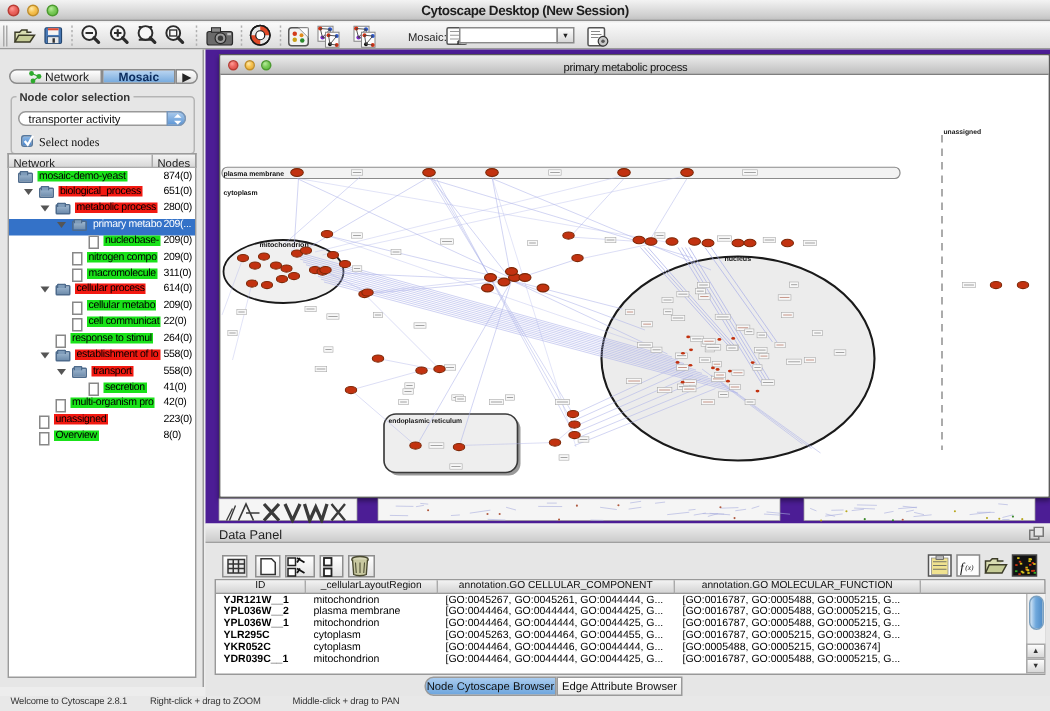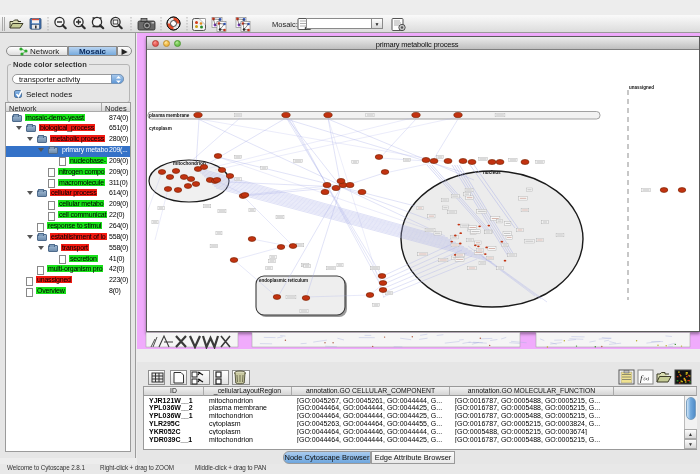--- a/index.html
+++ b/index.html
@@ -16,54 +16,60 @@
 #cphead{left:0;top:33px;width:136px;height:13px;background:linear-gradient(#f0f0f0,#cccccc);border-bottom:1px solid #a0a0a0;font-size:8.5px;color:#222;padding:2px 0 0 6px;}
 
 #tabs{left:6px;top:46px;width:126px;height:10px;}
 .tab{position:absolute;top:0;height:10px;border:1px solid #8b8b8b;background:linear-gradient(#ffffff,#dddddd);font-size:8px;color:#222;text-align:center;line-height:9px;}
 
 #grp{left:7px;top:64px;width:123px;height:39px;border:1px solid #b5b5b5;border-radius:3px;}
 #grplab{left:11px;top:60px;background:#e6e6e6;padding:0 2px;font-size:7.5px;font-weight:bold;color:#333;}
 #combo{left:12px;top:74px;width:112px;height:10px;background:#ffffff;border:1px solid #999;border-radius:5px;font-size:7.5px;color:#111;padding:0 0 0 6px;line-height:9px;}
 #combobtn{left:111px;top:74px;width:13px;height:10px;border-radius:0 5px 5px 0;background:linear-gradient(#a8c9ec,#5e97d6);border:1px solid #7696bb;color:#fff;font-size:5px;text-align:center;line-height:4.5px;}
 #chk{left:14px;top:90px;width:8px;height:8px;border-radius:2px;background:linear-gradient(#8ab6e4,#4a87cf);border:1px solid #56779c;color:#fff;font-size:7px;line-height:8px;text-align:center;font-weight:bold;}
-#chklab{left:26px;top:90px;font-size:8px;color:#111;}
+#chklab{left:26px;top:90px;font-size:8px;color:#111;font-family:Liberation Serif, serif;}
 
 #tree{left:5px;top:102px;width:126px;height:350px;background:#fff;border:1px solid #9b9b9b;}
 #treehead{left:5px;top:102px;width:126px;height:10px;background:linear-gradient(#f4f4f4,#d8d8d8);border:1px solid #9b9b9b;border-bottom:1px solid #aaa;font-size:7.5px;color:#222;}
 .trow{position:absolute;height:11px;font-size:7px;letter-spacing:-0.2px;white-space:nowrap;color:#000;}
 .trow .hl{padding:0 1px;}
 .hl.g{background:#19e219;}
 .hl.r{background:#f21911;}
 .val{position:absolute;left:103px;top:0;font-size:7px;color:#000;}
 .arr{position:absolute;top:2.5px;width:0;height:0;border-left:3.5px solid transparent;border-right:3.5px solid transparent;border-top:4.5px solid #555;}
 .fold{position:absolute;top:1.5px;width:10px;height:7px;background:linear-gradient(#9db6cf,#6f8dad);border:1px solid #4e6b8c;border-radius:1px;}
 .fold:before{content:"";position:absolute;left:0;top:-2px;width:4px;height:2px;background:#7f9cba;border:1px solid #4e6b8c;border-bottom:none;border-radius:1px 1px 0 0;}
 .file{position:absolute;top:1px;width:7px;height:9px;background:#fff;border:1px solid #888;}
 
-#desktop{left:137px;top:33px;width:563px;height:316px;background:#f0abfc;overflow:hidden;}
+#desktop{left:137px;top:33px;width:563px;height:316px;background:#4c1d95;overflow:hidden;}
 #iwin{position:absolute;left:9px;top:3px;width:554px;height:296px;background:#fff;border:1px solid #5a5a5a;box-shadow:0 2px 3px rgba(0,0,0,.4);}
 #iwtitle{position:absolute;left:0;top:0;width:100%;height:13px;background:linear-gradient(#ececec,#bfbfbf);border-bottom:1px solid #7f7f7f;}
 #iwtitle .t{position:absolute;left:0;width:540px;top:2.5px;text-align:center;font-size:7.5px;letter-spacing:-0.2px;color:#111;}
 
 #dphead{left:137px;top:349px;width:563px;height:13px;background:linear-gradient(#f0f0f0,#cccccc);border-bottom:1px solid #a0a0a0;font-size:8.5px;color:#222;padding:2px 0 0 9px;}
 #dpbody{left:137px;top:362px;width:563px;height:103px;background:#e6e6e6;}
 .dbtn{position:absolute;width:17px;height:15px;background:linear-gradient(#ffffff,#e3e3e3);border:1px solid #8f8f8f;}
 
 #dtable{left:143px;top:386px;width:554px;height:64px;background:#fff;border:1px solid #999;}
 .th{position:absolute;top:0;height:8.5px;background:linear-gradient(#f2f2f2,#d5d5d5);border-right:1px solid #aaa;border-bottom:1px solid #999;font-size:6.8px;text-align:center;color:#111;overflow:hidden;}
 .td{position:absolute;font-size:7px;color:#000;white-space:nowrap;overflow:hidden;}
 
 .btab{position:absolute;top:451px;height:13px;border:1px solid #9a9a9a;background:linear-gradient(#fdfdfd,#e8e8e8);font-size:7.5px;color:#111;text-align:center;line-height:12px;}
 #statusbar{left:0;top:464px;width:700px;height:10px;background:#e8e8e8;font-size:6.3px;letter-spacing:-0.1px;color:#333;}
 .st{position:absolute;top:0;}
 </style></head>
 <body>
 <div id="root">
 
+<div class="abs" id="titlebar">
+  <div class="tl" style="left:5px;background:radial-gradient(circle at 35% 30%,#ff9a93,#ec6560 45%,#d84b42);border:1px solid #b83c34;"></div>
+  <div class="tl" style="left:18px;background:radial-gradient(circle at 35% 30%,#ffe9a8,#f6c351 45%,#e4a431);border:1px solid #c08e2a;"></div>
+  <div class="tl" style="left:31px;background:radial-gradient(circle at 35% 30%,#b6eb9a,#7ccc5a 45%,#5bb43a);border:1px solid #4c9a30;"></div>
+  <div class="t">Cytoscape Desktop (New Session)</div>
+</div>
 
 <div class="abs" id="toolbar">
       <svg width="700" height="18" style="position:absolute;left:0;top:0">
 <line x1="2.5" y1="2" x2="2.5" y2="16" stroke="#aaa" stroke-width="1"></line>
 <line x1="4.5" y1="2" x2="4.5" y2="16" stroke="#aaa" stroke-width="1"></line>
 <path d="M10 13 L10 6.5 L13 6.5 L14.5 5 L18 5 L18 6.5 L21 6.5" fill="#d9ddb2" stroke="#3c3c28" stroke-width="1"></path>
 <path d="M10 13 L12.5 8.5 L23 8.5 L20 13 Z" fill="#c6cc96" stroke="#3c3c28" stroke-width="1"></path>
 <rect x="30" y="3.5" width="11" height="10.5" rx="1" fill="#4a7ab8" stroke="#23456e" stroke-width="0.8"></rect>
 <rect x="32" y="3.8" width="7" height="4.5" fill="#f4f4f4"></rect>
 <rect x="32" y="3.8" width="7" height="1.4" fill="#dd4a33"></rect>
@@ -728,20 +734,24 @@
 <rect x="542.9" y="13.2" width="1.6" height="1.2" fill="#d9c21a"></rect>
 <rect x="547.2" y="17.3" width="1.6" height="1.2" fill="#d9c21a"></rect>
 <rect x="543.5" y="18.5" width="1.6" height="1.2" fill="#d9c21a"></rect>
 <rect x="548.6" y="11.5" width="1.6" height="1.2" fill="#d9c21a"></rect>
 <rect x="548.7" y="10.1" width="1.6" height="1.2" fill="#d9c21a"></rect>
 <rect x="551.8" y="13.4" width="1.6" height="1.2" fill="#d9c21a"></rect>
 <rect x="539.7" y="18.2" width="1.6" height="1.2" fill="#33aa22"></rect>
 </svg>
 
 </div>
+<div class="abs" id="dphead">Data Panel<svg width="10" height="9" style="position:absolute;right:4px;top:2px;">
+        <rect x="0.5" y="2.5" width="6" height="6" fill="none" stroke="#777" stroke-width="1"></rect>
+        <rect x="3.5" y="0.5" width="6" height="6" fill="#e8e8e8" stroke="#777" stroke-width="1"></rect>
+      </svg></div>
 <div class="abs" id="dtable">
 <div class="th" style="left:0px;width:60px;line-height:8px;">ID</div>
 <div class="th" style="left:60px;width:88px;line-height:8px;">_cellularLayoutRegion</div>
 <div class="th" style="left:148px;width:158px;line-height:8px;">annotation.GO CELLULAR_COMPONENT</div>
 <div class="th" style="left:306px;width:164px;line-height:8px;">annotation.GO MOLECULAR_FUNCTION</div>
 <div class="th" style="left:470px;width:83px;line-height:8px;"></div>
 <div class="td" style="left:5px;top:9.5px;width:54px;font-weight:bold;">YJR121W__1</div>
 <div class="td" style="left:65px;top:9.5px;width:82px;">mitochondrion</div>
 <div class="td" style="left:153px;top:9.5px;width:152px;">[GO:0045267, GO:0045261, GO:0044444, G...</div>
 <div class="td" style="left:311px;top:9.5px;width:158px;">[GO:0016787, GO:0005488, GO:0005215, G...</div>

